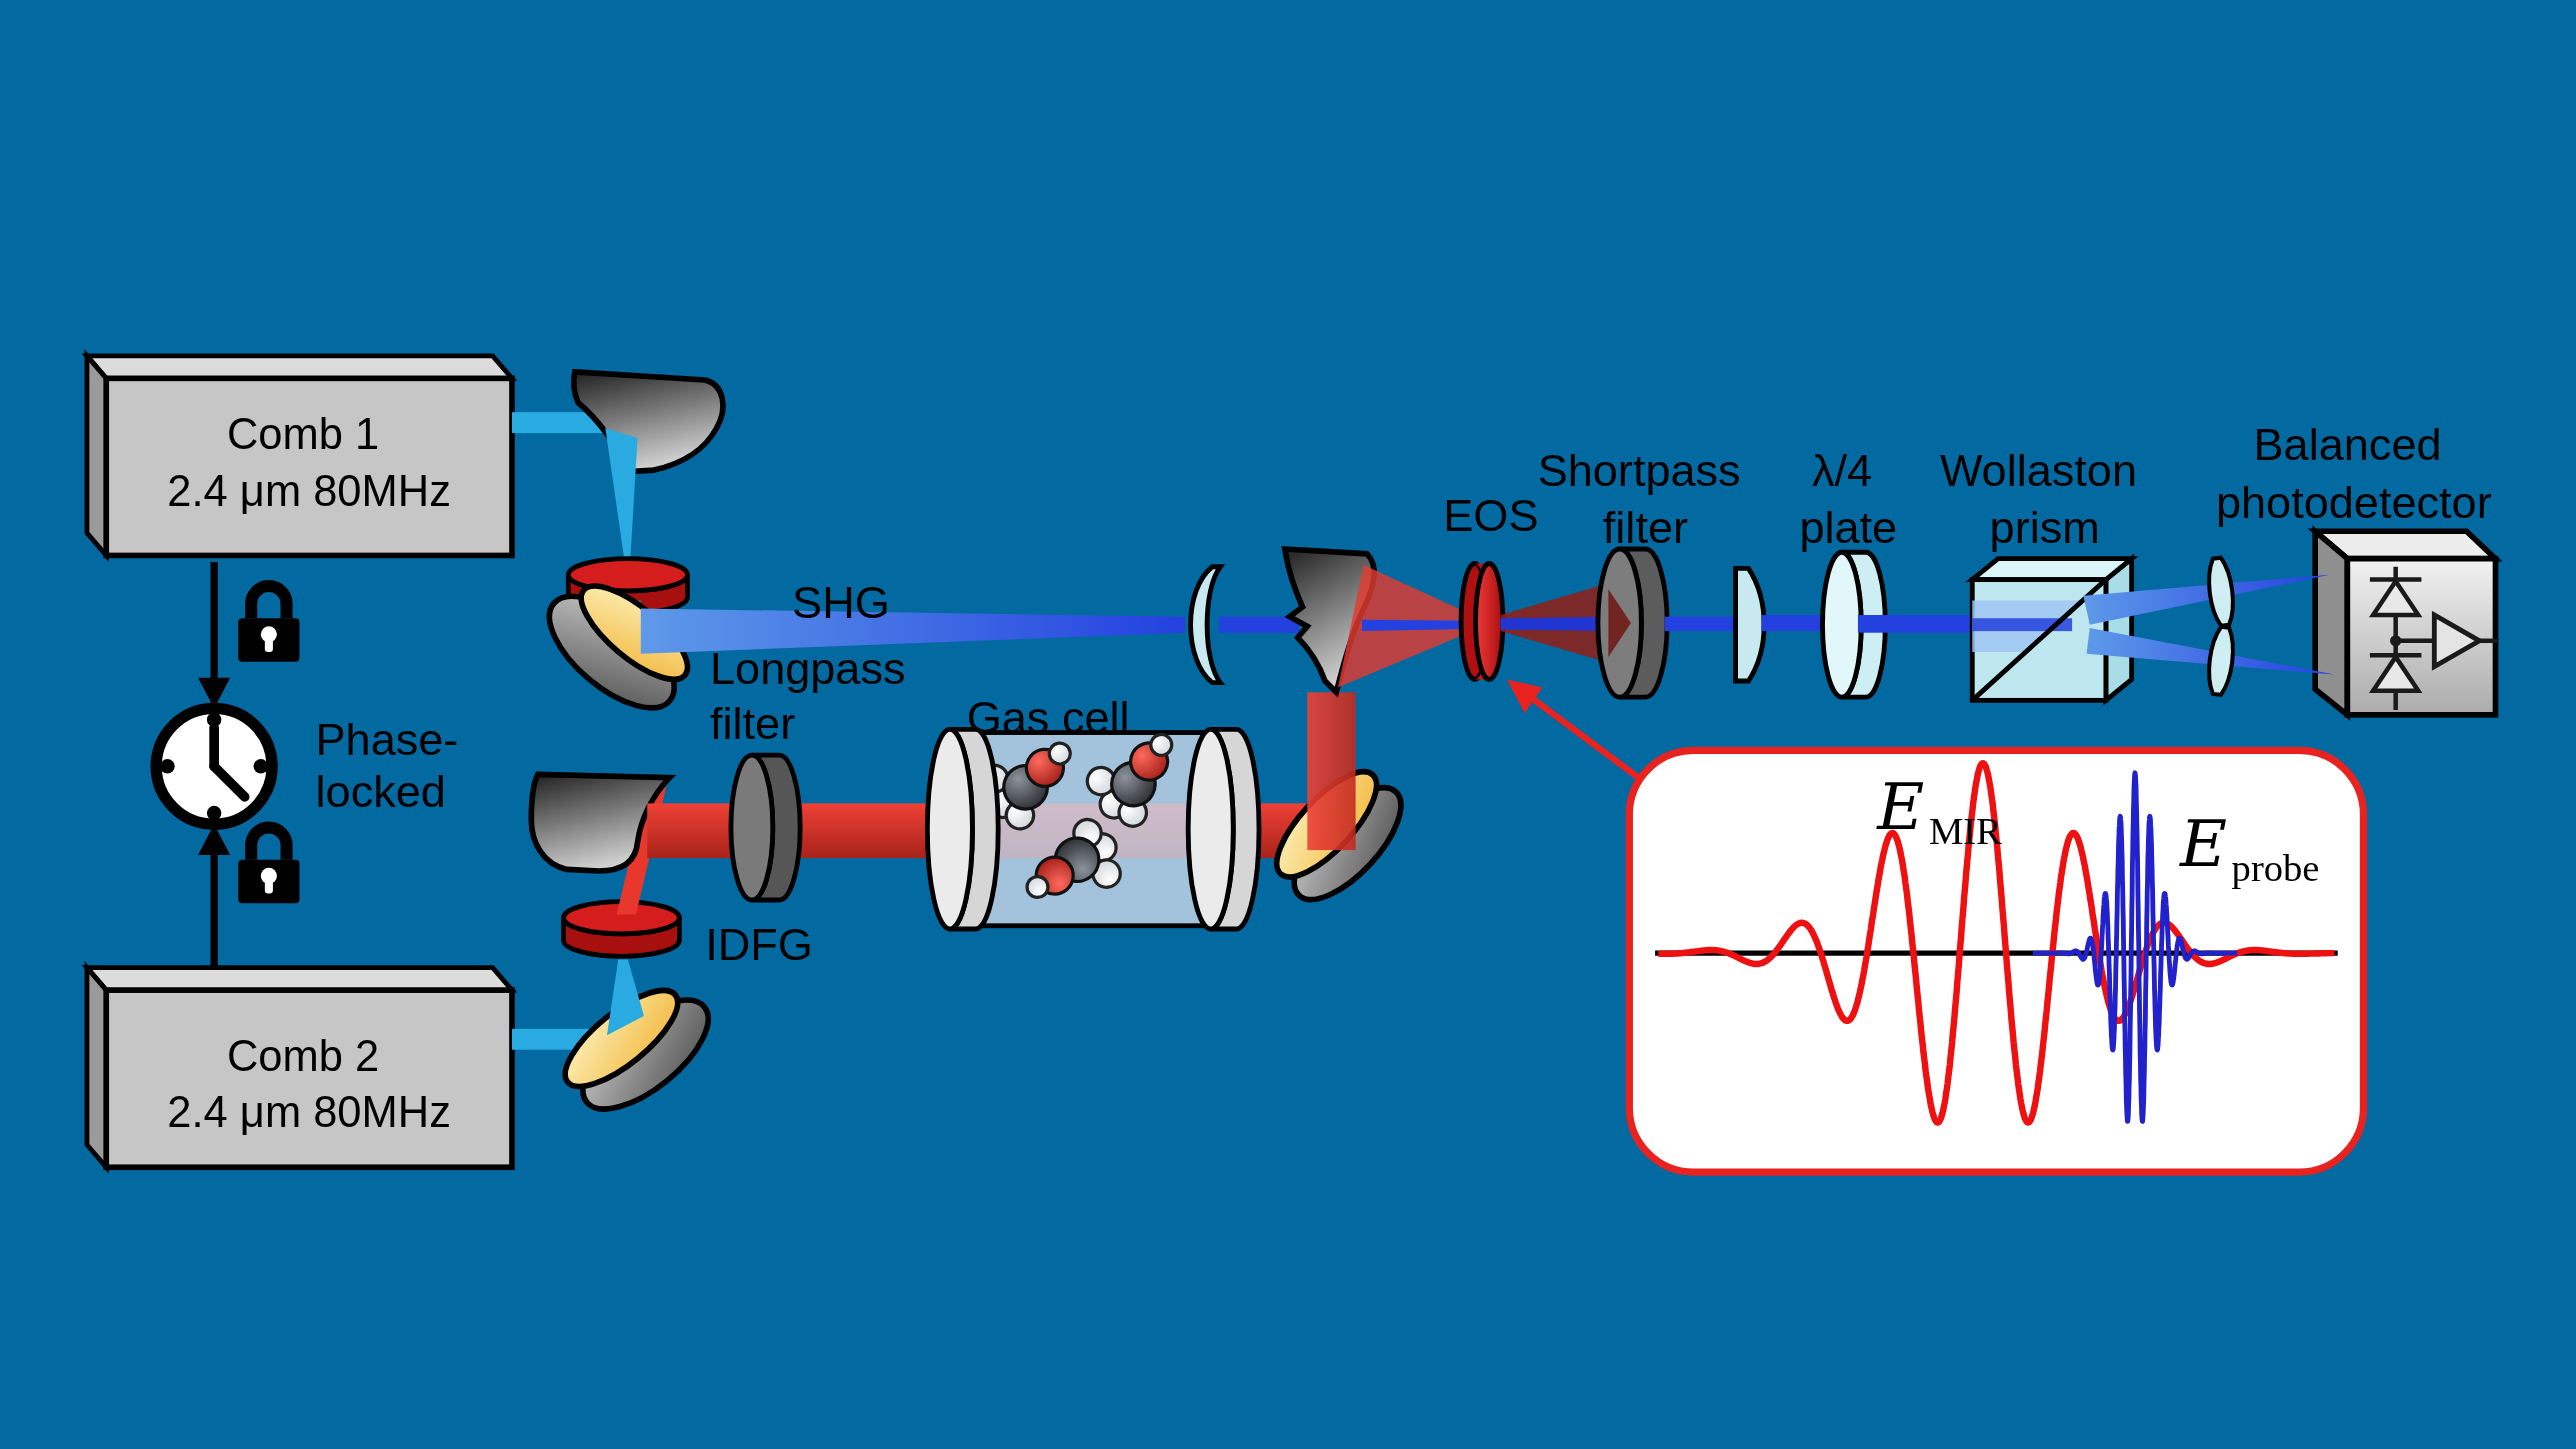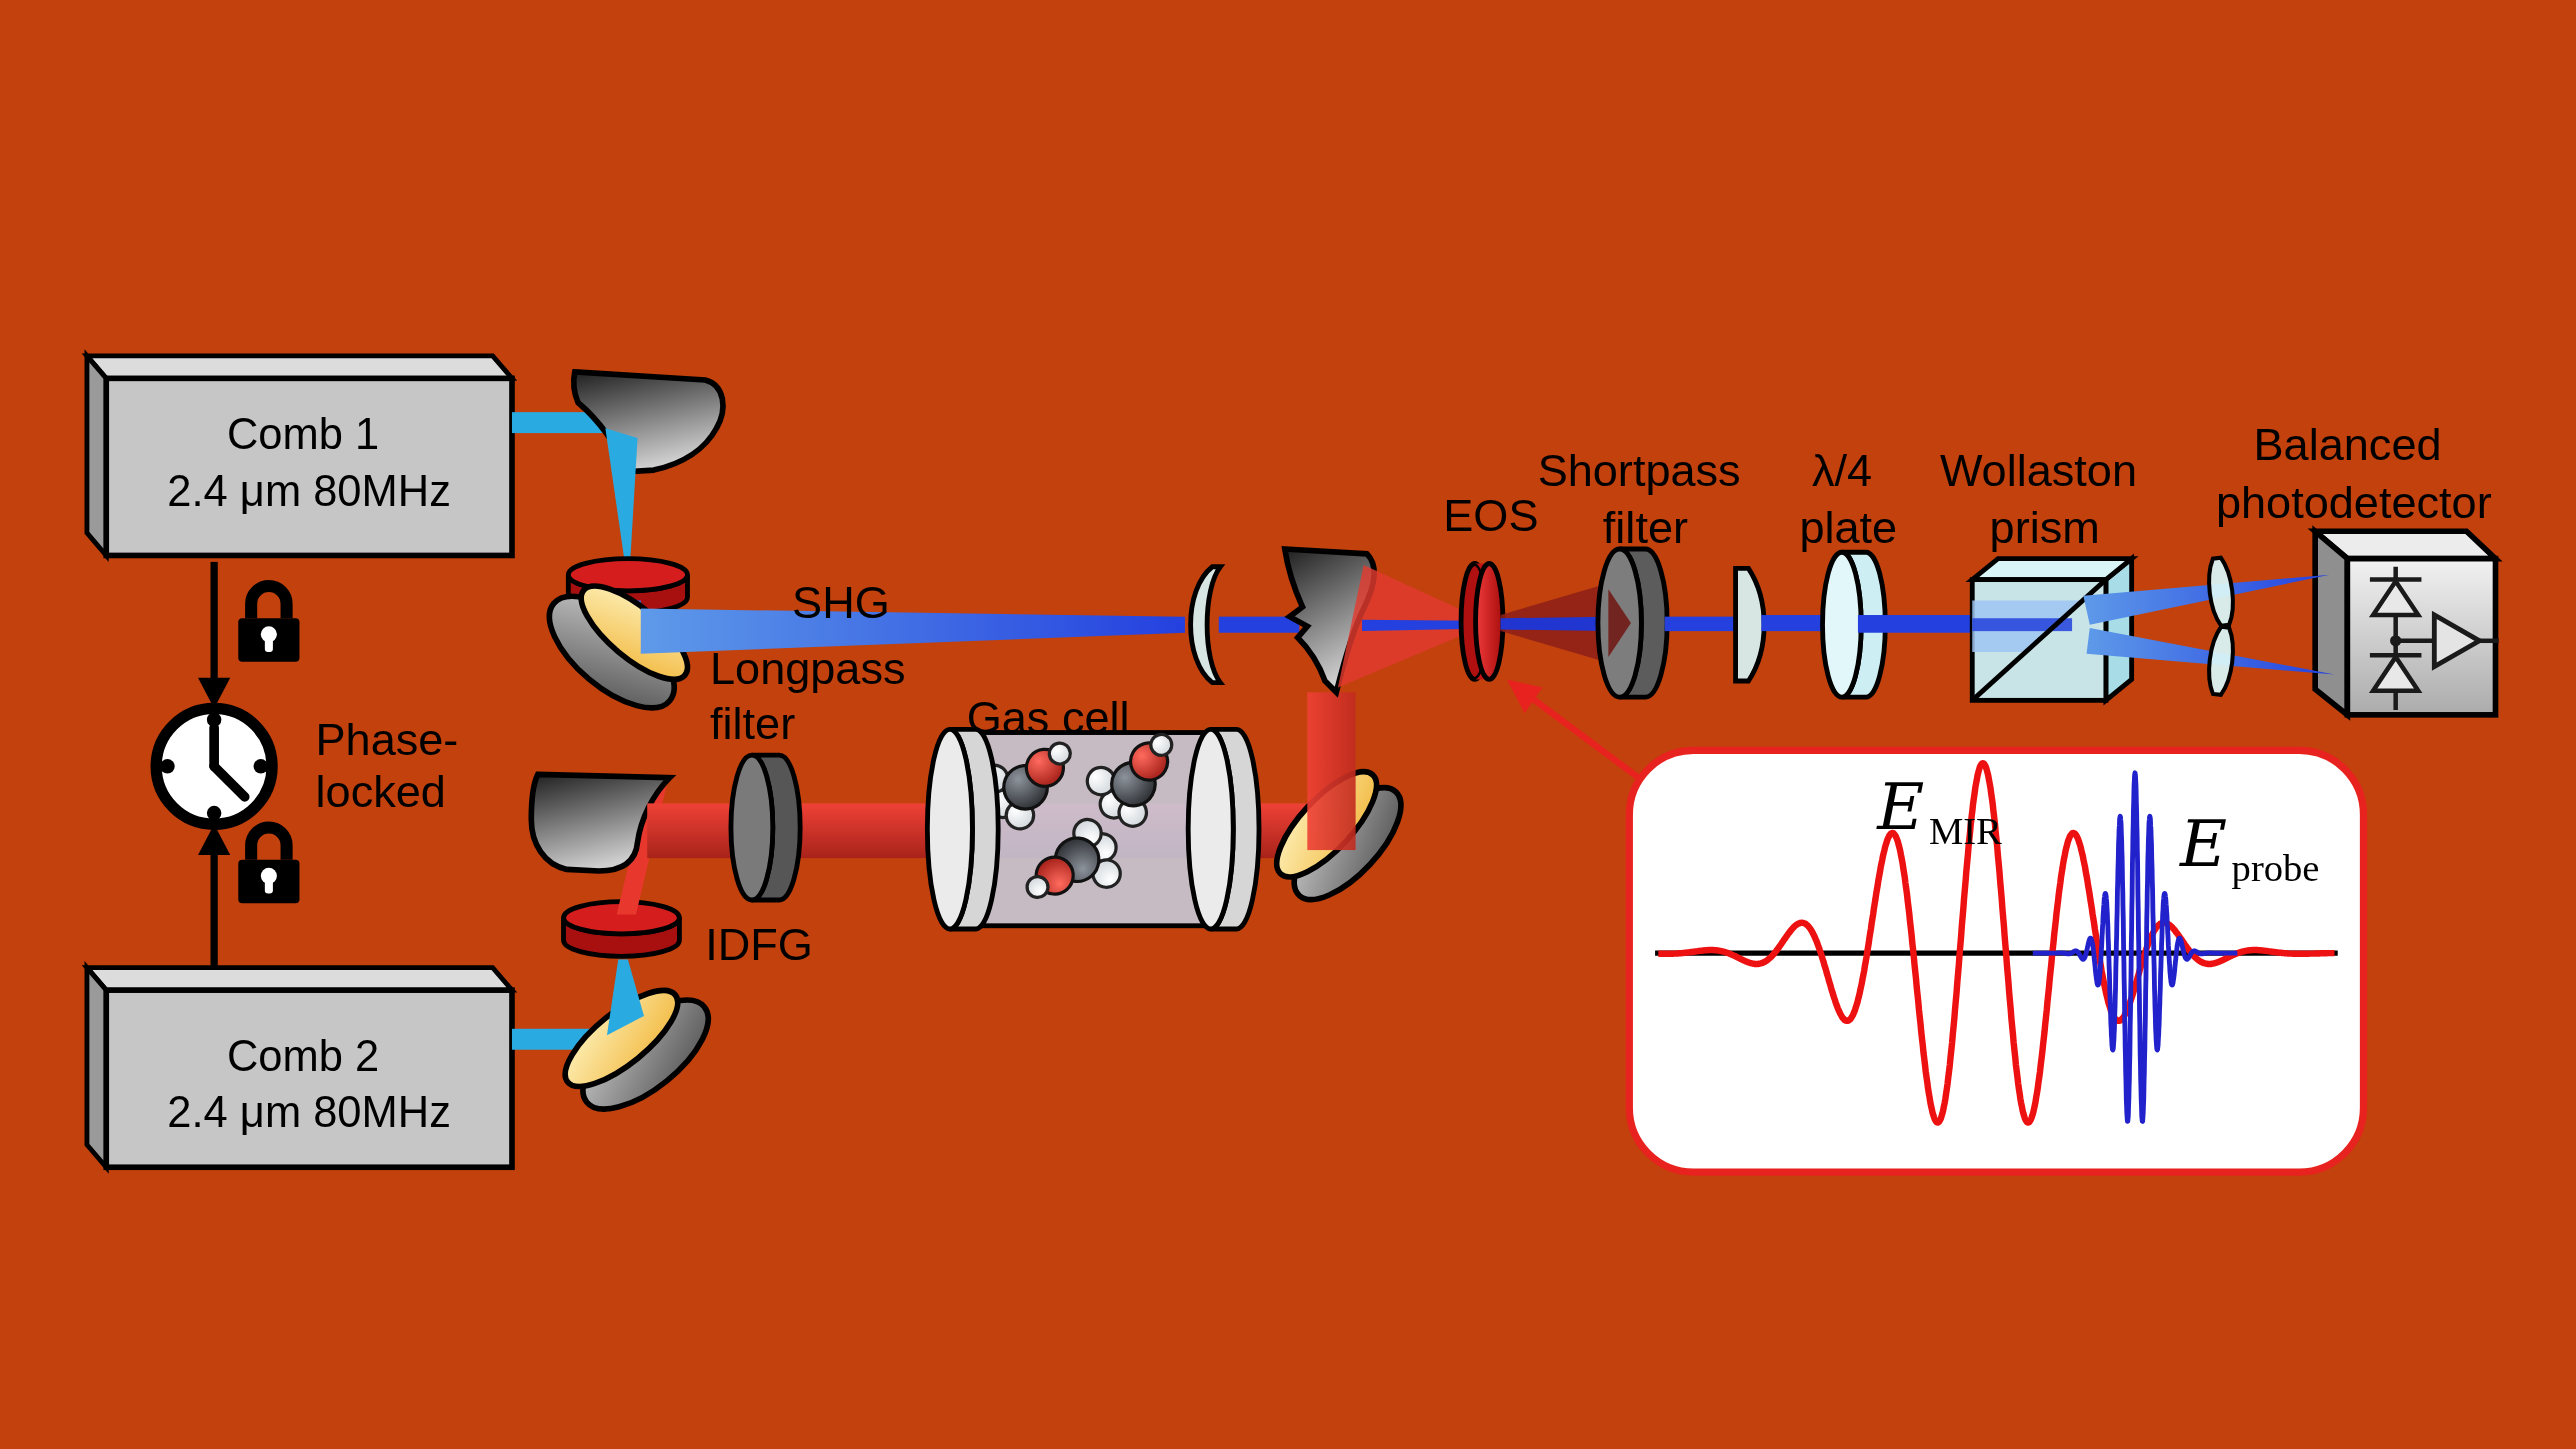--- a/index.html
+++ b/index.html
@@ -1,16 +1,16 @@
 <!DOCTYPE html>
 <html style="--c-lightblue: #29abe2; --c-blue: #2440df; --c-blue-deep: #1d2fca; --c-red: #e8413b; --c-red-deep: #8e2019; --c-crystal: #ce1a1e; --c-gold: #f2b63a; --c-inset: #e8231f; --c-mir: #ee1111; --c-probe: #2222cc; --c-graybox: #c6c6c6; --c-optic-cyan: #d9f4f6; --c-filter-gray: #7a7a7a;font-size:10.3px"><head>
 <meta charset="utf-8">
 <style>
   html,body{margin:0;padding:0;background:#ffffff;}
-  .stage{width:100%;aspect-ratio:16/9;background:#c2410c;}
+  .stage{width:100%;aspect-ratio:16/9;background:#0369a1;}
   svg{display:block;width:100%;height:100%;}
   text{font-family:"Liberation Sans","DejaVu Sans",sans-serif;fill:#000;}
   .lbl{font-size:28px;}
   .lblS{font-size:27px;}
   .serifE{font-family:"DejaVu Serif","Liberation Serif",serif;font-style:italic;font-size:40px;}
   .serifSub{font-family:"Liberation Serif","DejaVu Serif",serif;font-style:normal;font-size:24px;}
   .beamLB{fill:var(--c-lightblue);}
   .beamB{fill:var(--c-blue);}
   .outl{stroke:#000;stroke-width:3;}
   .outl35{stroke:#000;stroke-width:3.5;}

